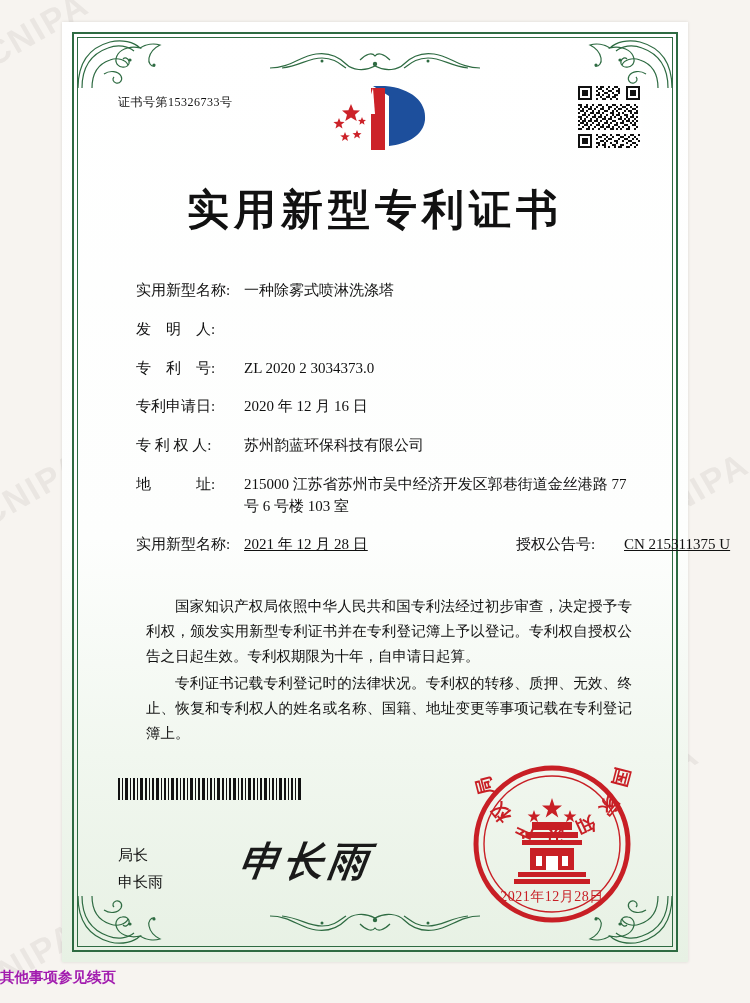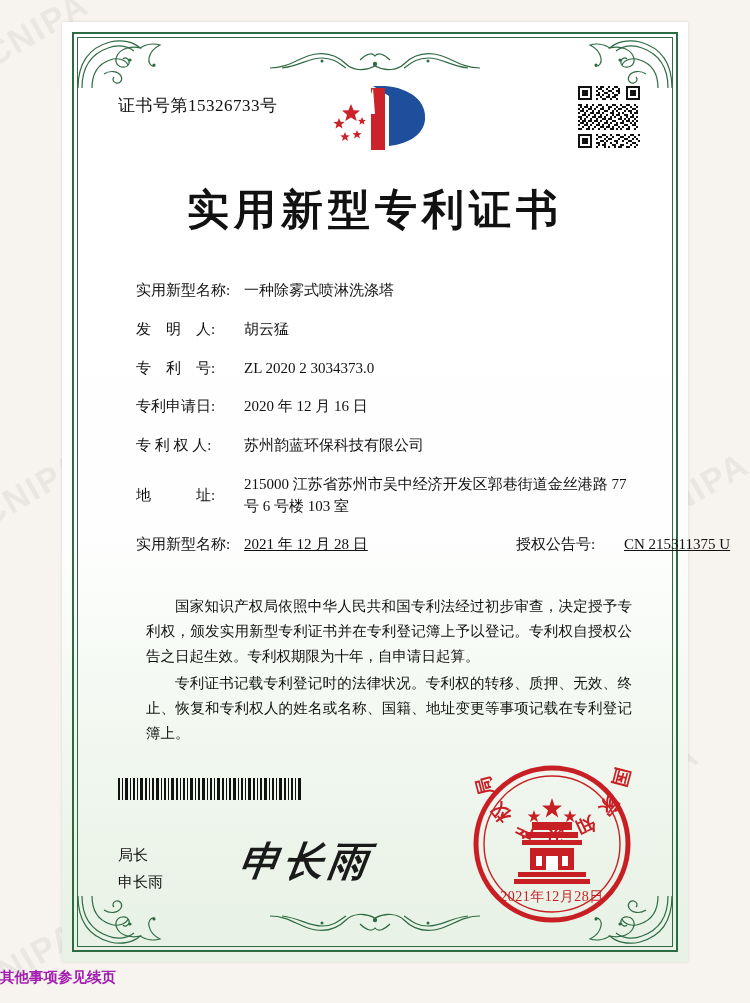--- a/index.html
+++ b/index.html
@@ -93,21 +93,21 @@
     height: 46px;
     color: #2e6b42;
   }
   .top-center-orn svg, .bottom-center-orn svg { display:block; width:100%; height:100%; }
 
   
   .cert-no {
     position: absolute;
     left: 56px;
     top: 72px;
-    font-size: 17px;
+    font-size: 12px;
     color: #111;
     letter-spacing: 0.5px;
   }
 
   .qr {
     position: absolute;
     right: 46px;
     top: 62px;
     width: 66px;
     height: 66px;
@@ -141,21 +141,21 @@
   .fields {
     position: absolute;
     left: 74px;
     top: 258px;
     right: 56px;
     font-size: 15px;
     color: #111;
   }
   .frow {
     display: flex;
-    align-items: center;
+    align-items: flex-start;
     margin-bottom: 17px;
     line-height: 1.45;
   }
   .flabel {
     width: 108px;
     flex: 0 0 108px;
     white-space: nowrap;
   }
   .fvalue {
     flex: 1;
@@ -574,21 +574,20 @@
 
   <div class="title">实用新型专利证书</div>
 
   <div class="fields">
     <div class="frow">
       <div class="flabel">实用新型名称:</div>
       <div class="fvalue">一种除雾式喷淋洗涤塔</div>
     </div>
     <div class="frow">
       <div class="flabel">发　明　人:</div>
-      <div class="fvalue">胡云猛</div>
     </div>
     <div class="frow">
       <div class="flabel">专　利　号:</div>
       <div class="fvalue">ZL 2020 2 3034373.0</div>
     </div>
     <div class="frow">
       <div class="flabel">专利申请日:</div>
       <div class="fvalue">2020 年 12 月 16 日</div>
     </div>
     <div class="frow">

